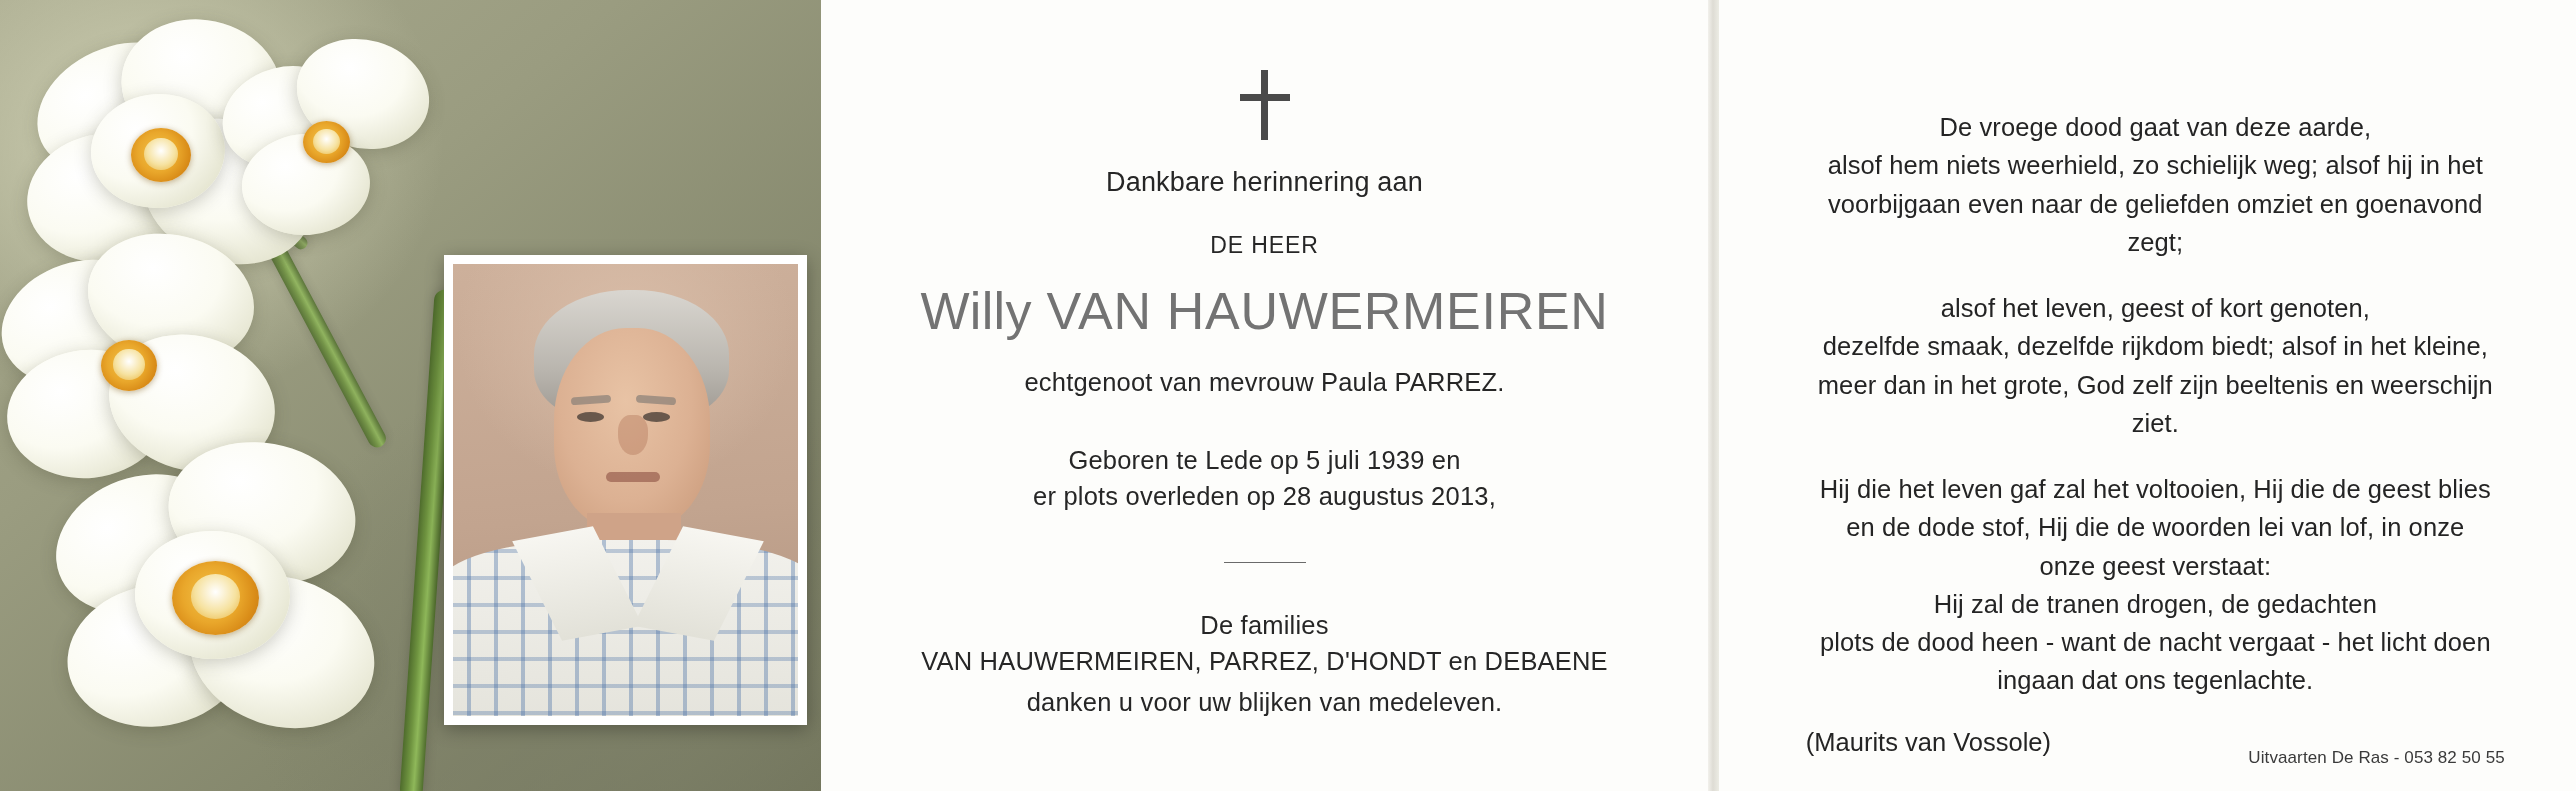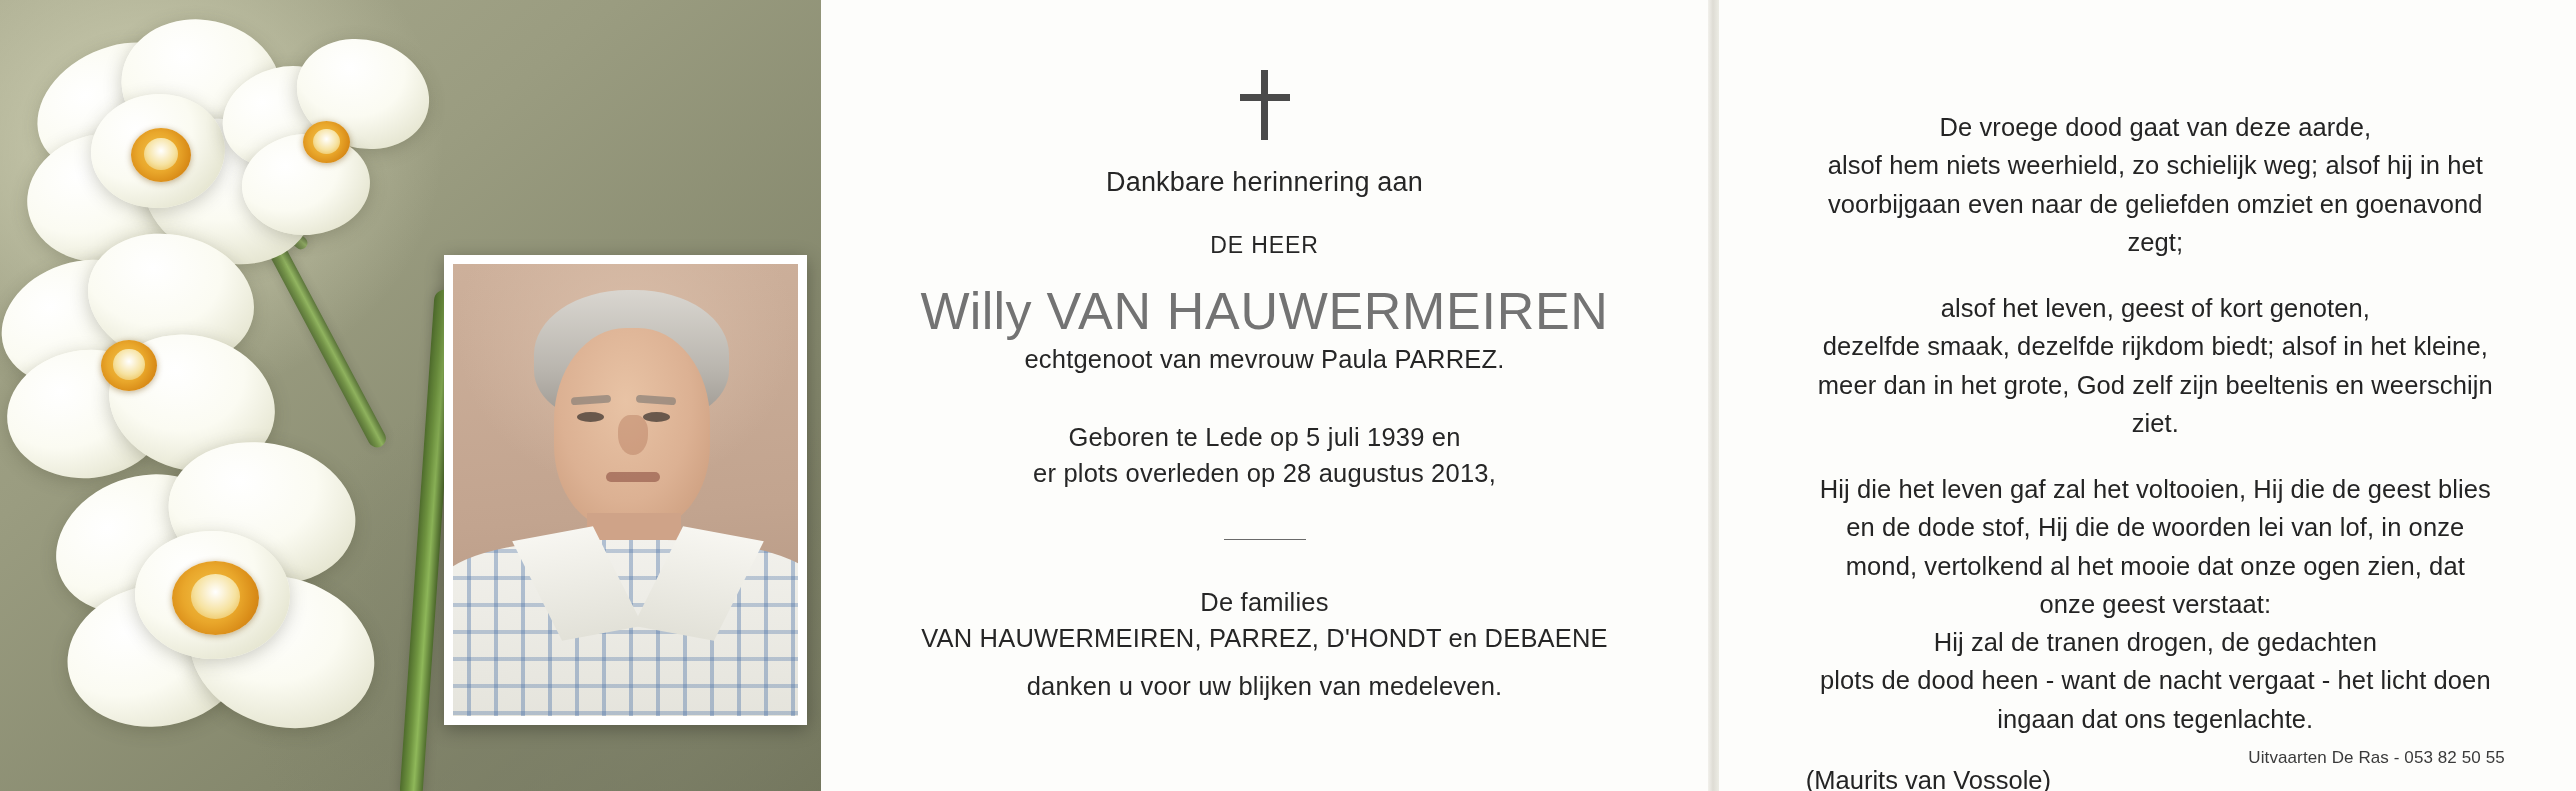--- a/index.html
+++ b/index.html
@@ -227,30 +227,30 @@
     font-size: 23px;
     letter-spacing: 0.9px;
   }
   .mid-name {
     margin-top: 19px;
     font-size: 52px;
     letter-spacing: 0.3px;
     color: #737373;
   }
   .mid-name .sur { letter-spacing: 0.7px; }
-  .mid-spouse { font-size: 25.5px; }
+  .mid-spouse { margin-top: 23px; font-size: 25.5px; }
   .mid-born { margin-top: 42px; }
   .mid-sep {
     margin-top: 47px;
     width: 82px;
     height: 1.3px;
     background: #6a6a6a;
   }
   .mid-families { margin-top: 44px; }
-  .mid-thanks { margin-top: 12px; }
+  .mid-thanks { margin-top: 5px; }
 
   
   .fold {
     width: 10.8px;
     height: 791px;
     background: linear-gradient(90deg, #f2f1ec 0%, #dedcd4 45%, #ececE4 100%);
   }
 
   
   .panel-right {
@@ -393,21 +393,20 @@
     <div class="poem-stanza">
       <span class="poem-line">alsof het leven, geest of kort genoten,</span>
       <span class="poem-line">dezelfde smaak, dezelfde rijkdom biedt; alsof in het kleine,</span>
       <span class="poem-line">meer dan in het grote, God zelf zijn beeltenis en weerschijn</span>
       <span class="poem-line">ziet.</span>
     </div>
 
     <div class="poem-stanza">
       <span class="poem-line">Hij die het leven gaf zal het voltooien, Hij die de geest blies</span>
       <span class="poem-line">en de dode stof, Hij die de woorden lei van lof, in onze</span>
-      <span class="poem-line">mond, vertolkend al het mooie dat onze ogen zien, dat</span>
       <span class="poem-line">onze geest verstaat:</span>
       <span class="poem-line">Hij zal de tranen drogen, de gedachten</span>
       <span class="poem-line">plots de dood heen - want de nacht vergaat - het licht doen</span>
       <span class="poem-line">ingaan dat ons tegenlachte.</span>
     </div>
 
     <div class="poem-author">(Maurits van Vossole)</div>
 
     <div class="footer-credit">Uitvaarten De Ras - 053  82 50 55</div>
   </div>

